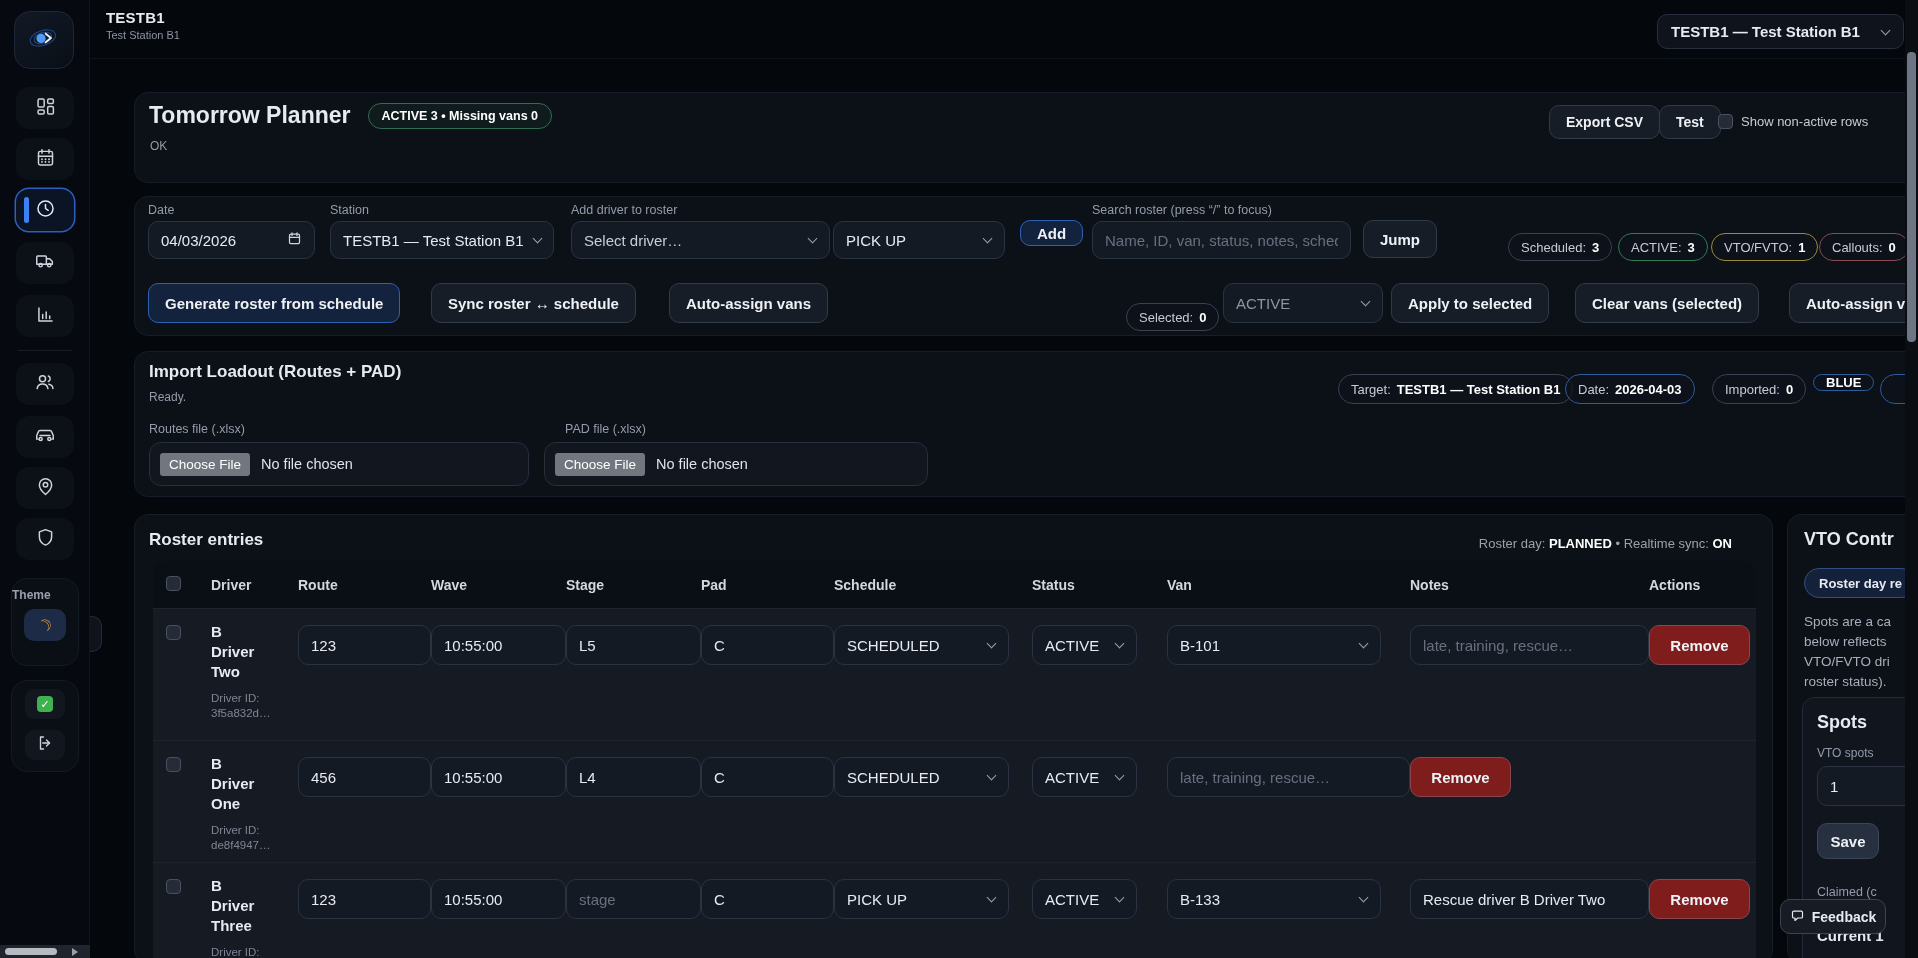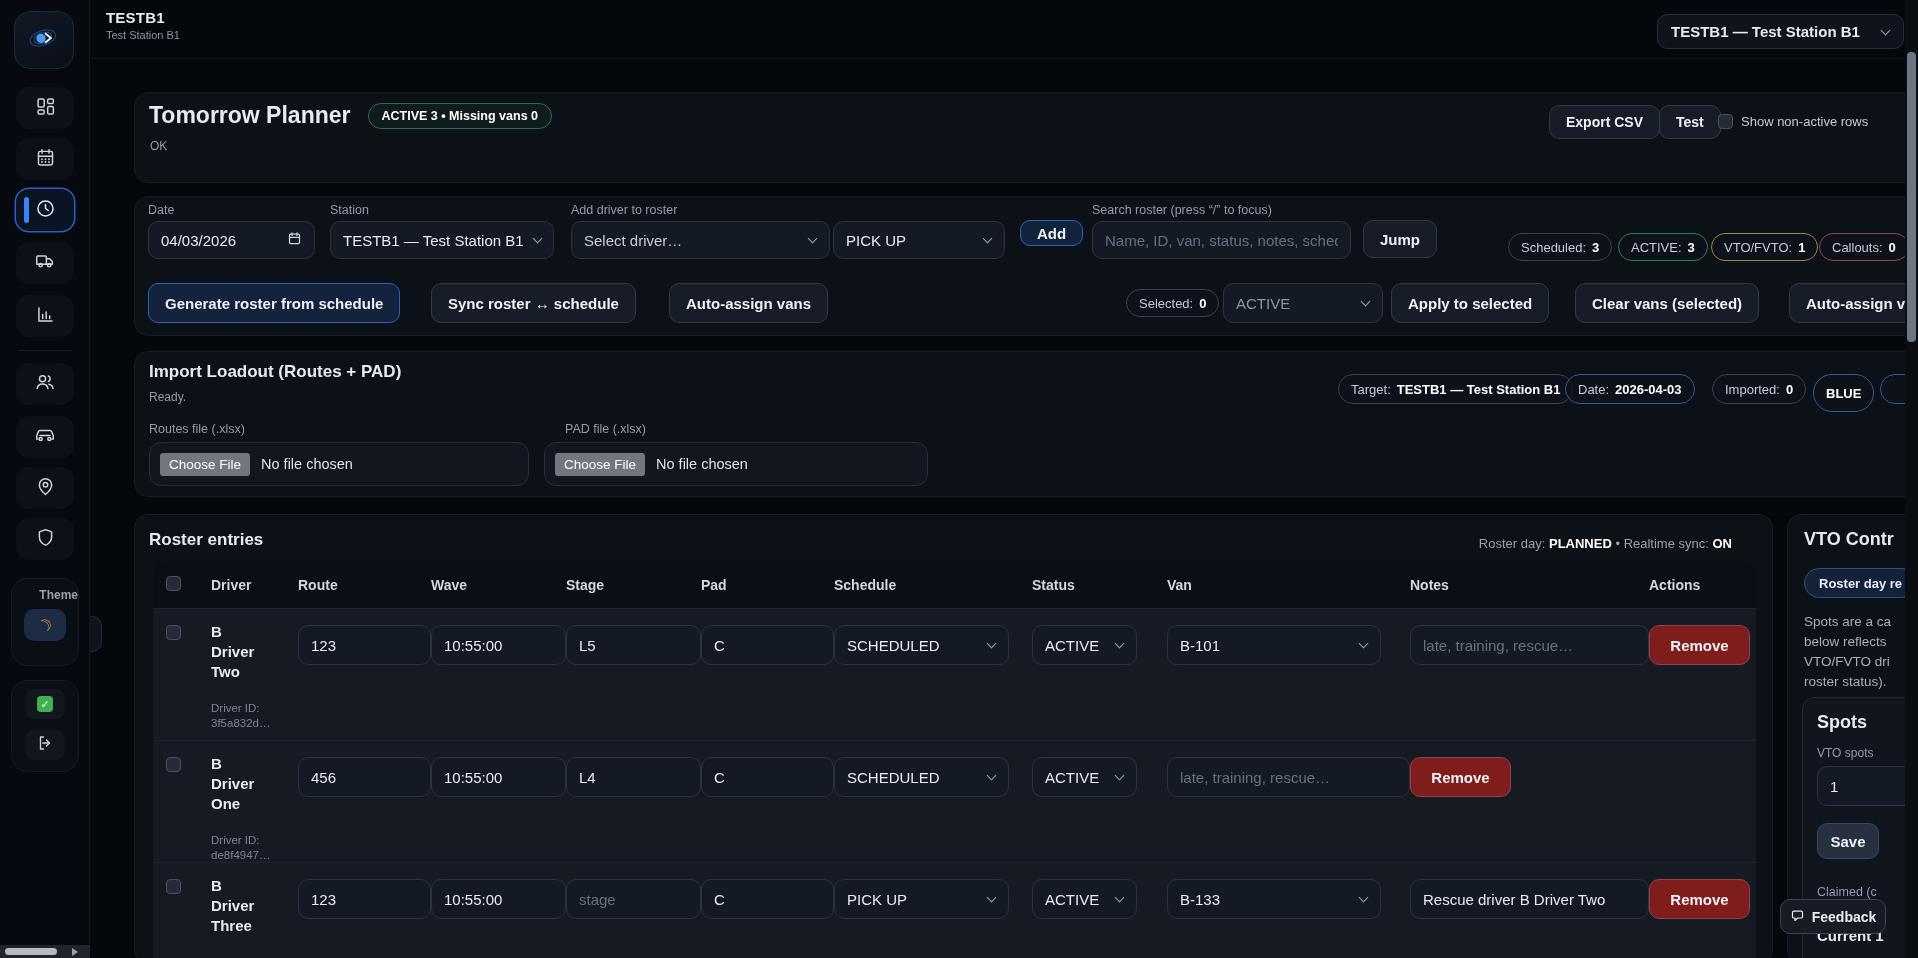--- a/index.html
+++ b/index.html
@@ -8,21 +8,21 @@
   .abs{position:absolute}
 
   
   #sidebar{position:absolute;left:0;top:0;width:90px;height:958px;background:#06090f;border-right:1px solid #10161f;z-index:5}
   .logo{position:absolute;left:14px;top:11px;width:60px;height:58px;border-radius:16px;background:linear-gradient(145deg,#121926,#0a0f16);border:1px solid #1d2736;display:flex;align-items:center;justify-content:center;cursor:pointer}
   .sbtn{position:absolute;left:16px;width:58px;height:42px;background:#0c1118;border-radius:13px;display:flex;align-items:center;justify-content:center;cursor:pointer}
   .sbtn.active{background:#0a1424;box-shadow:0 0 0 1.5px #2c5fc0}
   .activebar{position:absolute;left:8px;top:8px;width:5px;height:26px;border-radius:3px;background:#3b82f6}
   .sdivider{position:absolute;left:18px;top:350px;width:54px;height:1px;background:#151c27}
   .sgroup{position:absolute;left:11px;width:68px;background:#0a0e15;border:1px solid #141a26;border-radius:16px}
-  .theme-label{display:block;text-align:right;font-size:12px;font-weight:bold;color:#9aa1ad;margin-top:9px}
+  .theme-label{display:block;text-align:left;font-size:12px;font-weight:bold;color:#9aa1ad;margin-top:9px}
   .moonbtn{margin:7px auto 0;width:42px;height:32px;border-radius:10px;background:#1d2b47;display:flex;align-items:center;justify-content:center;cursor:pointer}
   .moon{color:#f0a43c;font-size:16px;font-weight:bold;transform:rotate(-32deg);display:inline-block}
   .minibtn{margin:0 auto;width:40px;height:30px;border-radius:9px;background:#12171f;display:flex;align-items:center;justify-content:center;cursor:pointer}
   .checkglyph{width:16px;height:16px;border-radius:4px;background:#3fb24f;color:#fff;font-size:11px;font-weight:bold;display:flex;align-items:center;justify-content:center}
   .edgehandle{position:absolute;left:89px;top:616px;width:13px;height:36px;background:#0f141c;border:1px solid #232b38;border-left:none;border-radius:0 10px 10px 0;z-index:4}
 
   
   .htitle{position:absolute;left:106px;top:9px;font-size:15px;font-weight:bold;letter-spacing:.2px}
   .hsub{position:absolute;left:106px;top:29px;font-size:11px;color:#8d95a3}
   .hr-top{position:absolute;left:90px;top:58px;width:1828px;height:1px;background:#0e141d}
@@ -54,21 +54,21 @@
   .choose{background:#71767f;color:#fff;font-size:13.5px;padding:4px 9px;border-radius:3px;white-space:nowrap}
   .nofile{font-size:14.5px;color:#dfe3ea;white-space:nowrap}
 
   
   .table{position:absolute;left:18px;top:46px;width:1603px;border-radius:12px;overflow:hidden;background:#151a23}
   .grid{display:grid;grid-template-columns:45px 87px 133px 135px 135px 133px 198px 135px 243px 239px 107px;padding-left:13px}
   .thead{height:47px;background:#0a0e15;align-items:center;font-weight:bold;font-size:14px;color:#d3d8e0}
   .trow{padding-top:16px;border-top:1px solid #1d2430;align-items:start}
   .dname{font-size:15px;font-weight:bold;line-height:20px;margin-top:-3px}
   .dname span{display:block}
-  .did{font-size:11.5px;color:#7e8694;line-height:15px;margin-top:19px}
+  .did{font-size:11.5px;color:#7e8694;line-height:15px;margin-top:9px}
   .inp{height:40px}
   .w110{width:110px}.w175{width:175px}.w105{width:105px}.w214{width:214px}.w218{width:218px}
   .removebtn{width:101px;height:40px}
   .meta{position:absolute;top:21px;right:40px;font-size:13px;color:#9aa1ad;white-space:nowrap}
   .meta b{color:#fff}
 
   
   #vto{left:1787px;top:514px;width:300px;height:450px;padding:14px 16px}
   .vtitle{font-size:18px;font-weight:bold;white-space:nowrap}
   .vpill{margin-top:18px;display:inline-flex;align-items:center;height:30px;padding:0 14px;border-radius:999px;background:#14213a;border:1px solid #31507f;font-size:13px;font-weight:bold;white-space:nowrap}
@@ -290,21 +290,21 @@
       </span>
     <span class="abs pill red" style="left:1684px;top:36px">
         <span>Callouts:</span>
         <b>0</b>
       </span>
 
     <div class="abs btn primary" style="left:13px;top:86px">Generate roster from schedule</div>
     <div class="abs btn" style="left:296px;top:86px">Sync roster ↔ schedule</div>
     <div class="abs btn" style="left:534px;top:86px">Auto-assign vans</div>
 
-    <span class="abs pill" style="left:991px;top:92px">
+    <span class="abs pill" style="left:991px;top:106px">
         <span>Selected:</span>
         <b>0</b>
       </span>
     <div class="abs field sel" style="left:1088px;top:86px;width:160px;height:40px">
       <span style="color:#8d95a3">ACTIVE</span>
       <i class="chev"></i>
     </div>
     <div class="abs btn" style="left:1256px;top:86px">Apply to selected</div>
     <div class="abs btn" style="left:1440px;top:86px">Clear vans (selected)</div>
     <div class="abs btn" style="left:1654px;top:86px;width:220px;justify-content:flex-start">Auto-assign vans</div>
@@ -319,21 +319,21 @@
         <b>TESTB1 — Test Station B1</b>
       </span>
     <span class="abs pill blue" style="left:1430px;top:22px;height:30px">
         <span>Date:</span>
         <b>2026-04-03</b>
       </span>
     <span class="abs pill" style="left:1577px;top:22px;height:30px">
         <span>Imported:</span>
         <b>0</b>
       </span>
-    <span class="abs pill blue" style="left:1678px;top:22px;height:38px;font-weight:bold;color:#fff">BLUE</span>
+    <span class="abs pill blue" style="left:1678px;top:22px;height:17px;font-weight:bold;color:#fff">BLUE</span>
     <span class="abs pill blue" style="left:1745px;top:22px;height:30px;width:60px"></span>
 
     <span class="abs label" style="left:14px;top:70px">Routes file (.xlsx)</span>
     <div class="filebox" style="left:14px;top:90px;width:380px">
       <span class="choose">Choose File</span>
       <span class="nofile">No file chosen</span>
     </div>
 
     <span class="abs label" style="left:430px;top:70px">PAD file (.xlsx)</span>
     <div class="filebox" style="left:409px;top:90px;width:384px">

